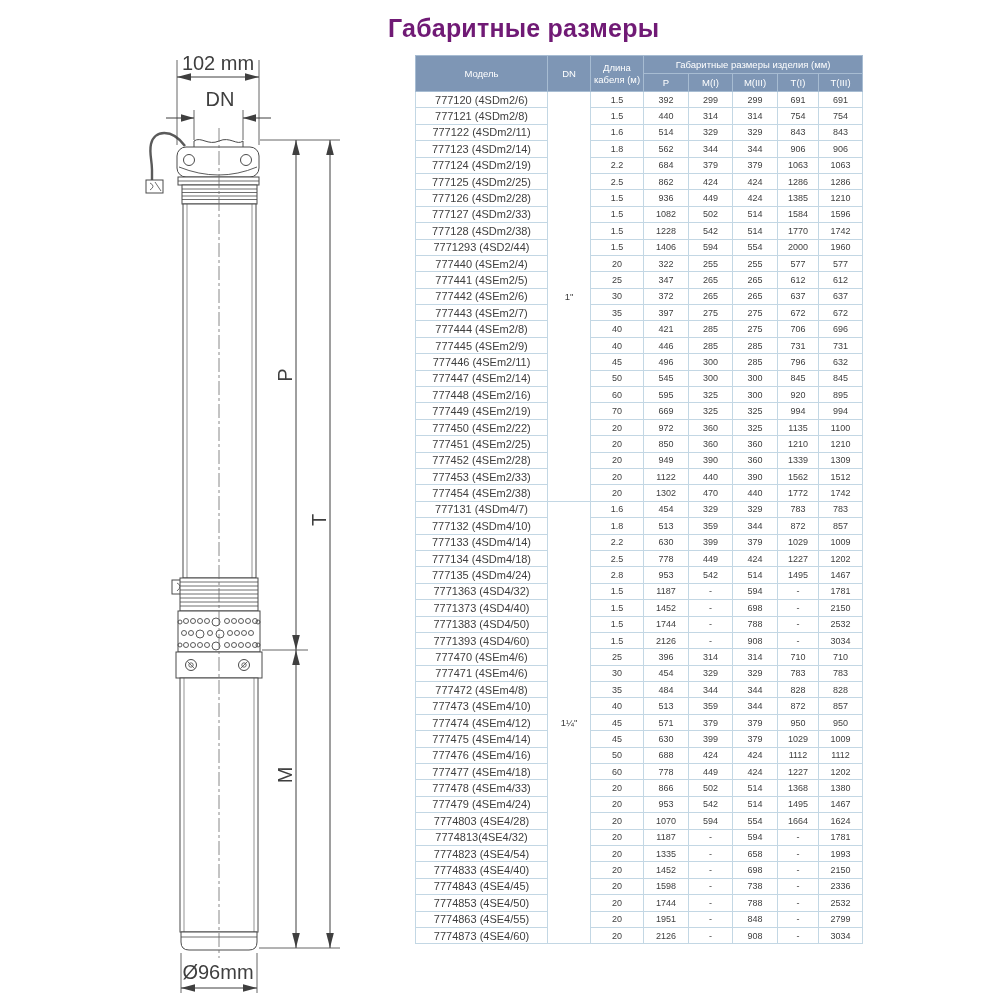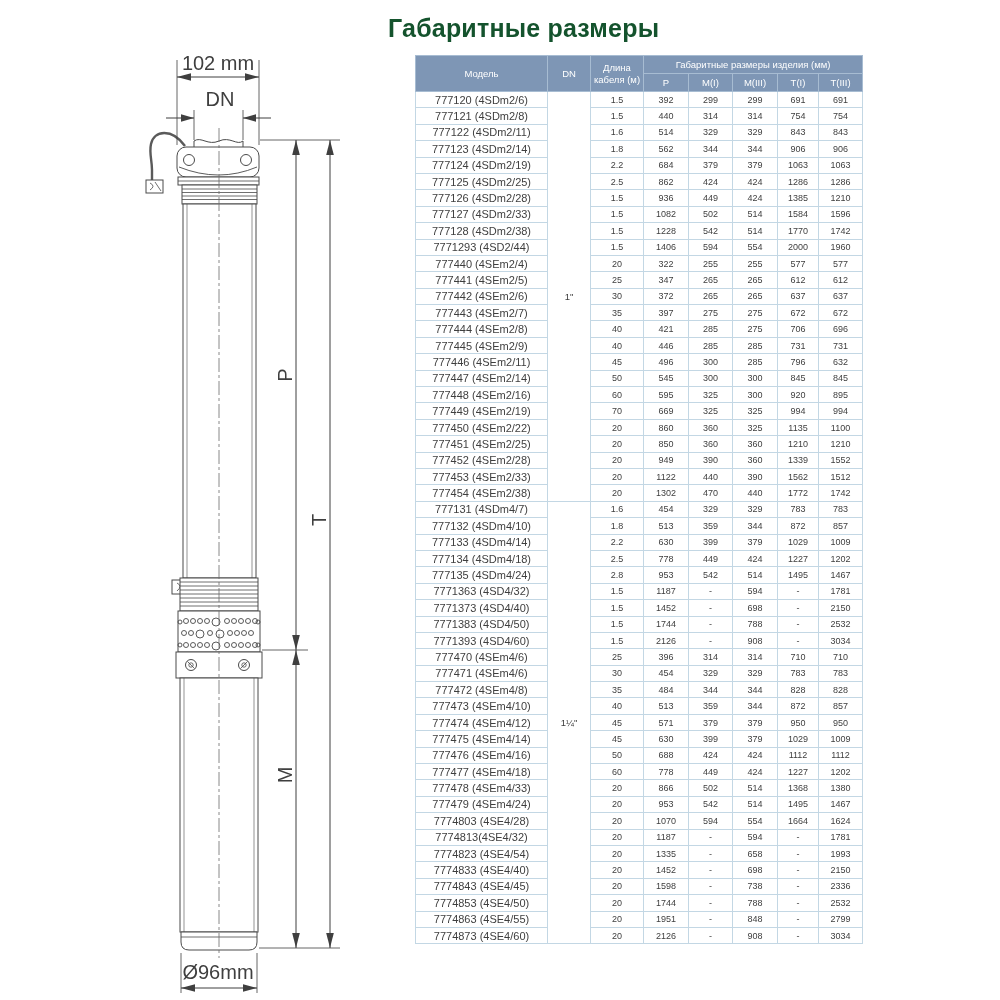--- a/index.html
+++ b/index.html
@@ -1,19 +1,19 @@
 <!DOCTYPE html>
 <html><head>
 <meta charset="utf-8">
 <style>
   html,body{margin:0;padding:0;background:#fff;}
   .page{position:relative;width:1000px;height:1000px;background:#fff;overflow:hidden;
         font-family:"Liberation Sans",sans-serif;}
   .title{position:absolute;left:388px;top:14px;font-size:25px;font-weight:600;
-         color:#14532d;letter-spacing:.2px;}
+         color:#701a75;letter-spacing:.2px;}
   .drawing-svg{position:absolute;left:0;top:0;}
 
   .spec-table{position:absolute;left:415px;top:55px;width:447px;border-collapse:collapse;
               table-layout:fixed;font-family:"Liberation Sans",sans-serif;color:#3e3e3e;}
   .spec-table th{background:#7e96b5;color:#fff;font-weight:normal;font-size:9.5px;
                  border:1px solid #a7bcd2;padding:0 1px;line-height:1.2;}
   .spec-table thead tr{height:18px;}
   .spec-table td{border:1px solid #c3d7e4;text-align:center;height:15.4px;padding:0;
                  font-size:9px;background:#fff;}
   .spec-table td.model{font-size:11px;}
@@ -371,21 +371,21 @@
           <td>70</td>
           <td>669</td>
           <td>325</td>
           <td>325</td>
           <td>994</td>
           <td>994</td>
         </tr>
         <tr>
           <td class="model">777450 (4SEm2/22)</td>
           <td>20</td>
-          <td>860</td>
+          <td>972</td>
           <td>360</td>
           <td>325</td>
           <td>1135</td>
           <td>1100</td>
         </tr>
         <tr>
           <td class="model">777451 (4SEm2/25)</td>
           <td>20</td>
           <td>850</td>
           <td>360</td>
@@ -393,21 +393,21 @@
           <td>1210</td>
           <td>1210</td>
         </tr>
         <tr>
           <td class="model">777452 (4SEm2/28)</td>
           <td>20</td>
           <td>949</td>
           <td>390</td>
           <td>360</td>
           <td>1339</td>
-          <td>1552</td>
+          <td>1309</td>
         </tr>
         <tr>
           <td class="model">777453 (4SEm2/33)</td>
           <td>20</td>
           <td>1122</td>
           <td>440</td>
           <td>390</td>
           <td>1562</td>
           <td>1512</td>
         </tr>

